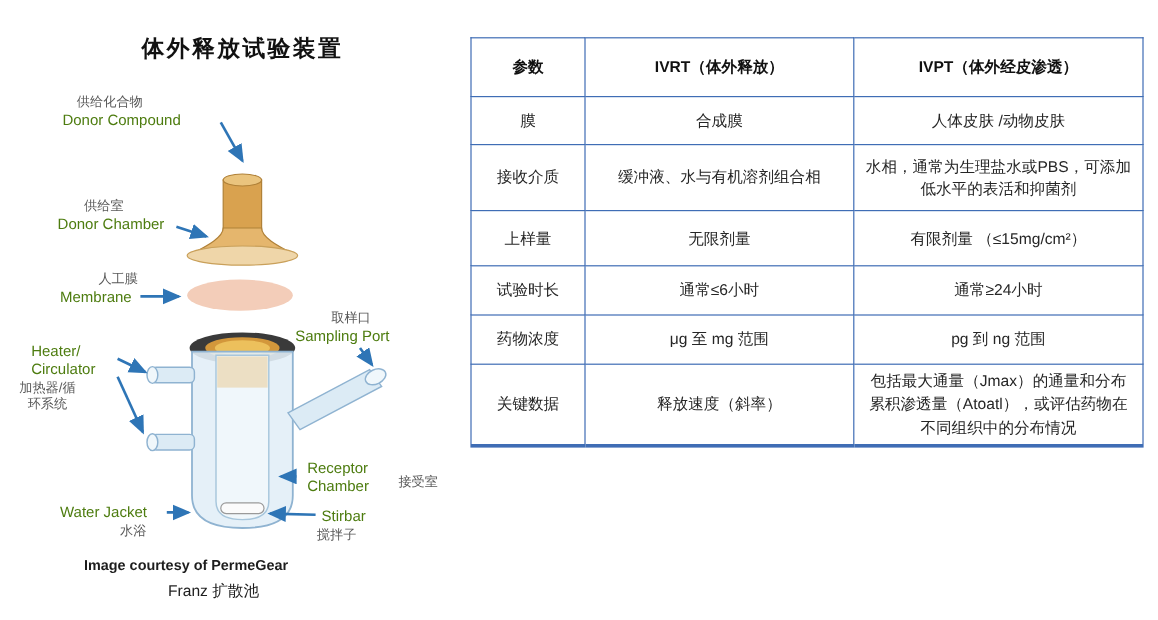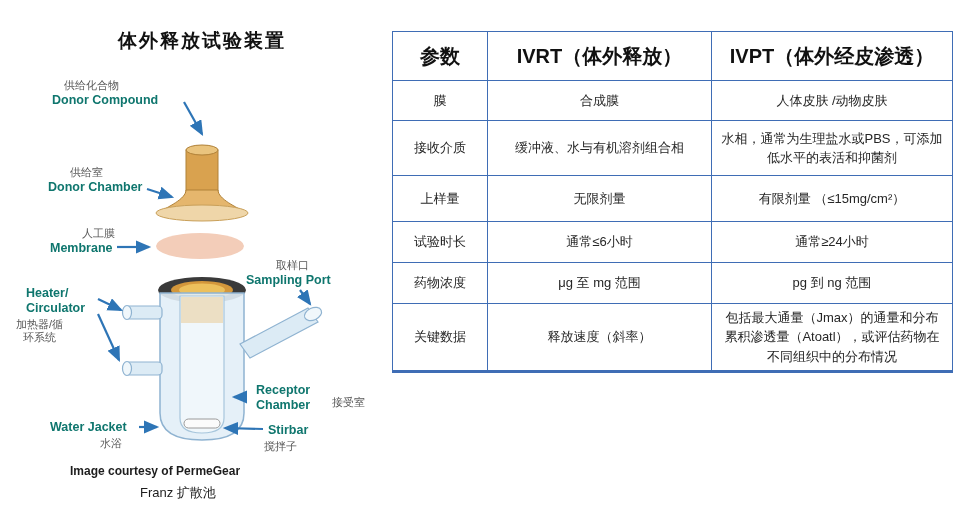--- a/index.html
+++ b/index.html
@@ -2,30 +2,30 @@
 <html><head>
 <meta charset="utf-8">
 <style>
   html,body{margin:0;padding:0;background:#fff;}
   .page{position:relative;width:965px;height:517px;background:#ffffff;overflow:hidden;
         font-family:"Liberation Sans","DejaVu Sans",sans-serif;}
   
   .title{position:absolute;left:118px;top:28px;font-size:19px;font-weight:700;color:#111;letter-spacing:2px;}
   .cell-svg{position:absolute;left:0;top:0;}
   .lbl{position:absolute;line-height:1.2;}
-  .lbl.en{font-weight:700;color:#0f766e;font-size:12.5px;}
+  .lbl.en{font-weight:400;color:#4d7c0f;font-size:12.5px;}
   .lbl.zh{color:#595959;font-size:11px;text-align:center;}
   .pre{white-space:pre-line;}
   .credit{position:absolute;left:70px;top:464px;font-size:12px;font-weight:700;color:#1d1d1d;}
   .caption{position:absolute;left:140px;top:484px;font-size:13px;color:#1d1d1d;}
   
   .cmp-table{position:absolute;left:392px;top:31px;width:560px;border-collapse:collapse;table-layout:fixed;color:#262626;}
   .cmp-table th,.cmp-table td{border:1.5px solid #3f6db5;text-align:center;vertical-align:middle;
         padding:2px 8px;font-size:13px;line-height:1.5;background:#fff;}
-  .cmp-table th{font-size:20px;font-weight:700;height:44px;color:#111;}
+  .cmp-table th{font-size:13px;font-weight:700;height:44px;color:#111;}
   .cmp-table col.c-param{width:95px;}
   .cmp-table col.c-ivrt{width:224px;}
   .cmp-table col.c-ivpt{width:241px;}
   tr.r0 td{height:35px;}
   tr.r1 td{height:50px;}
   tr.r2 td{height:41px;}
   tr.r3 td{height:36px;}
   tr.r4 td{height:36px;}
   tr.r5 td{height:36px;}
   tr.r6 td{height:62px;margin-top:21px;}

